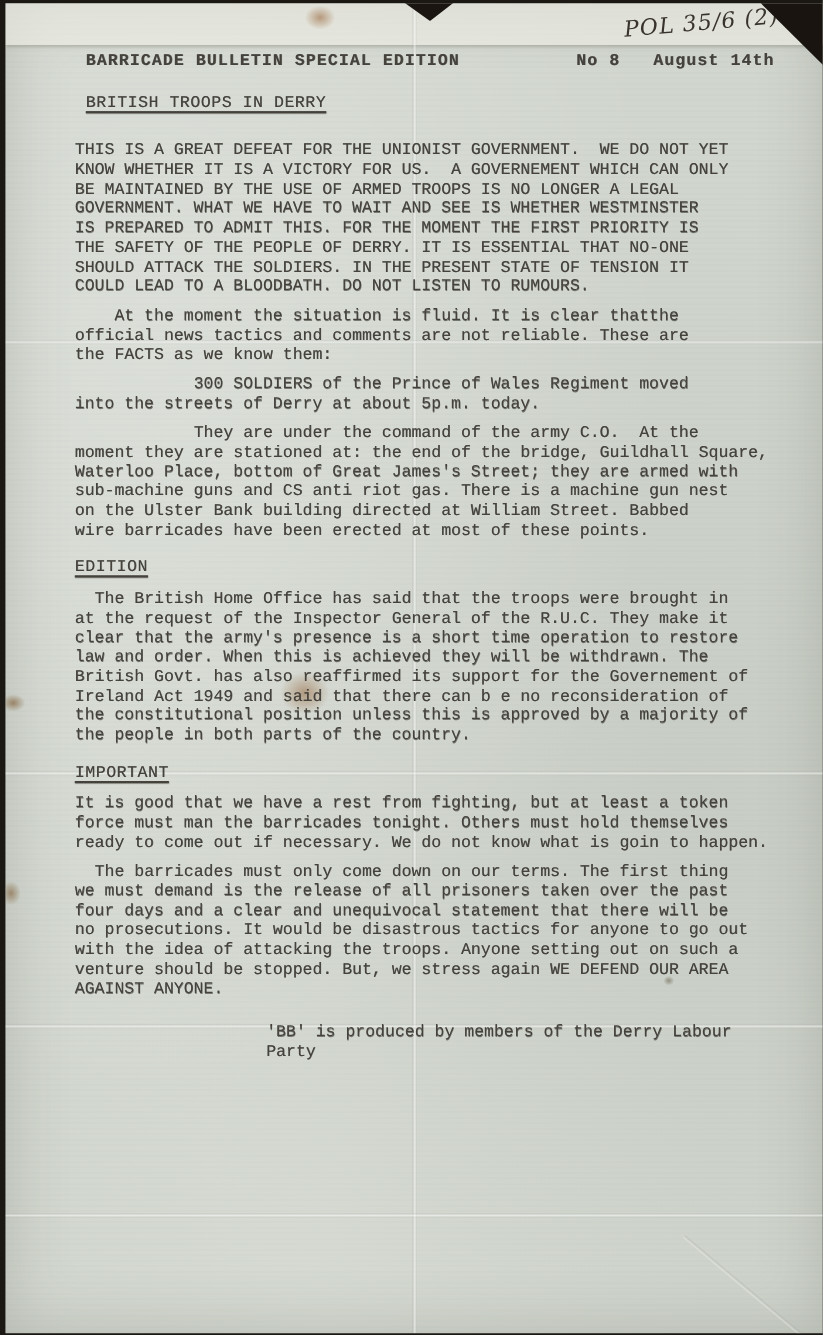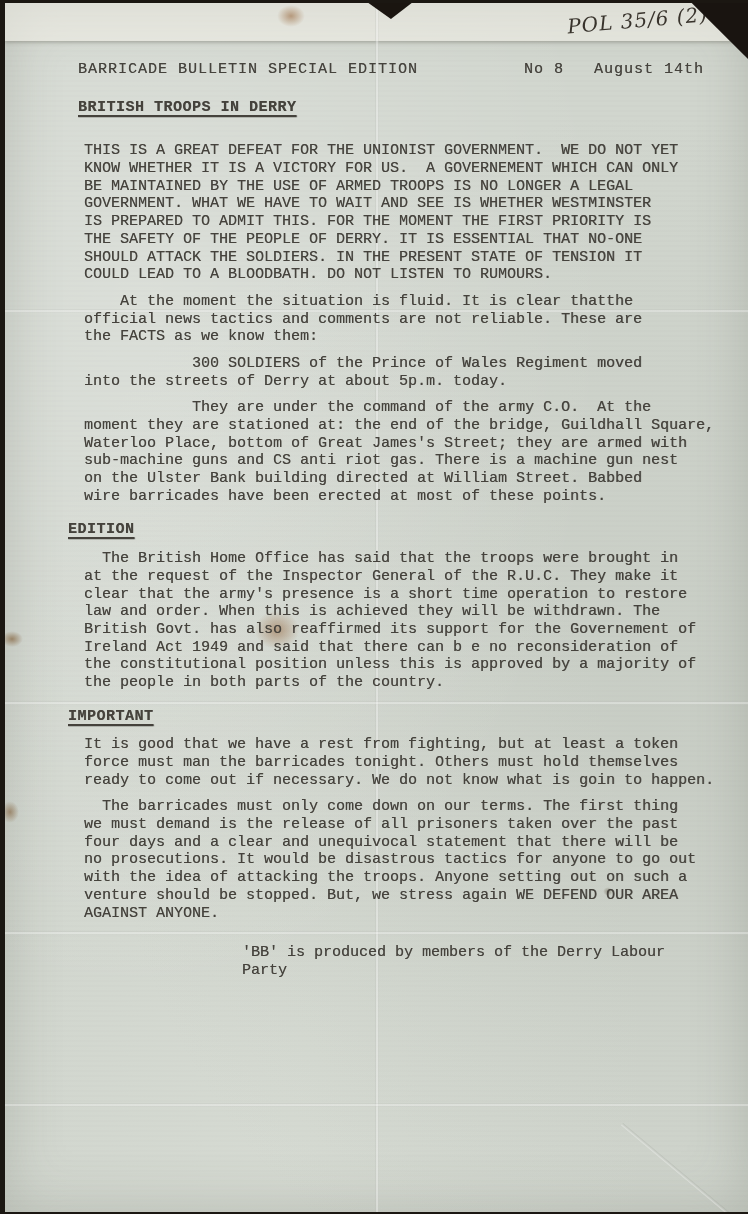--- a/index.html
+++ b/index.html
@@ -65,35 +65,34 @@
     font-size:20px;letter-spacing:1px;color:#38332c;
     transform:rotate(-5deg);
   }
   .content{
     position:absolute;left:0;top:0;right:0;
     padding:44px 30px 0 63px;
     color:#45423c;
     font-size:15px;line-height:1.18;
     text-shadow:0.3px 0.4px 0.6px rgba(42,40,36,0.55);
   }
-  .masthead{display:flex;align-items:baseline;margin:14px 0 20px 10px;letter-spacing:1px;}
+  .masthead{display:flex;align-items:baseline;margin:0 0 20px 10px;letter-spacing:1px;font-weight:bold;}
   .masthead .spacer{flex:1;}
   .masthead .issue{margin-right:30px;}
   .masthead .date{margin-right:14px;}
   .headline-row{margin:0 0 26px 10px;}
   .headline,.sec-heading{
     display:inline-block;
     text-decoration:underline;
     text-underline-offset:4px;
     text-decoration-thickness:1.5px;
     letter-spacing:0.5px;
-    font-weight:bold;
   }
   .sec-heading-row{margin:16px 0 11px 0;}
-  .para{margin:0 0 9px 16px;white-space:pre-wrap;}
+  .para{margin:0 0 9px 0;white-space:pre-wrap;}
   .u-tail{text-underline-offset:4px;text-decoration-thickness:1.5px;}
   .footer-line{margin:22px 0 0 174px;white-space:pre-wrap;}
 </style>
 </head>
 <body>
 
 <div class="scene">
   <div class="paper">
 
     <div class="top-fold"></div>

